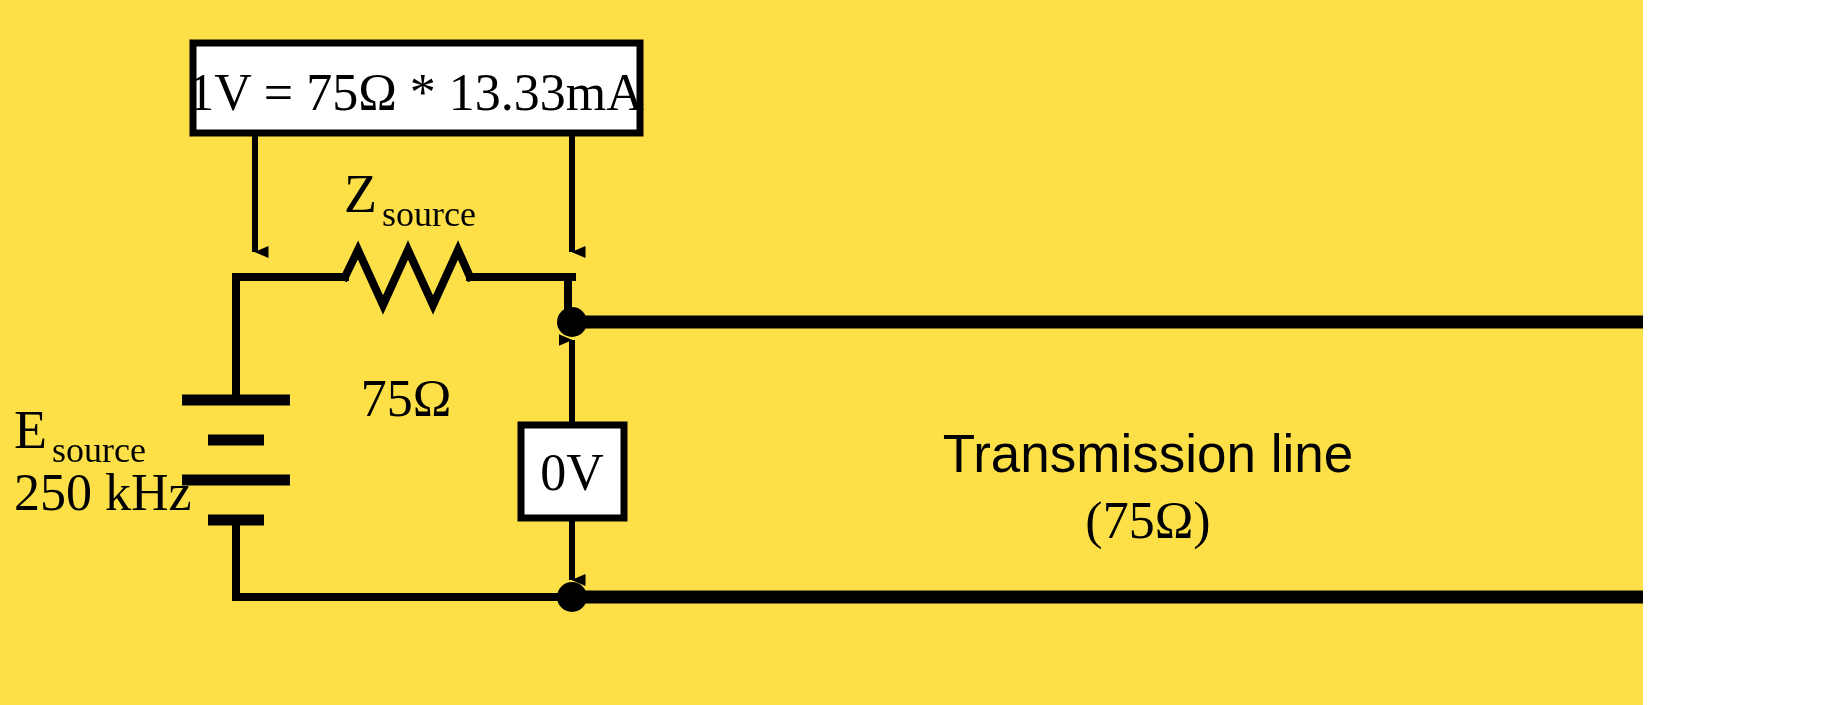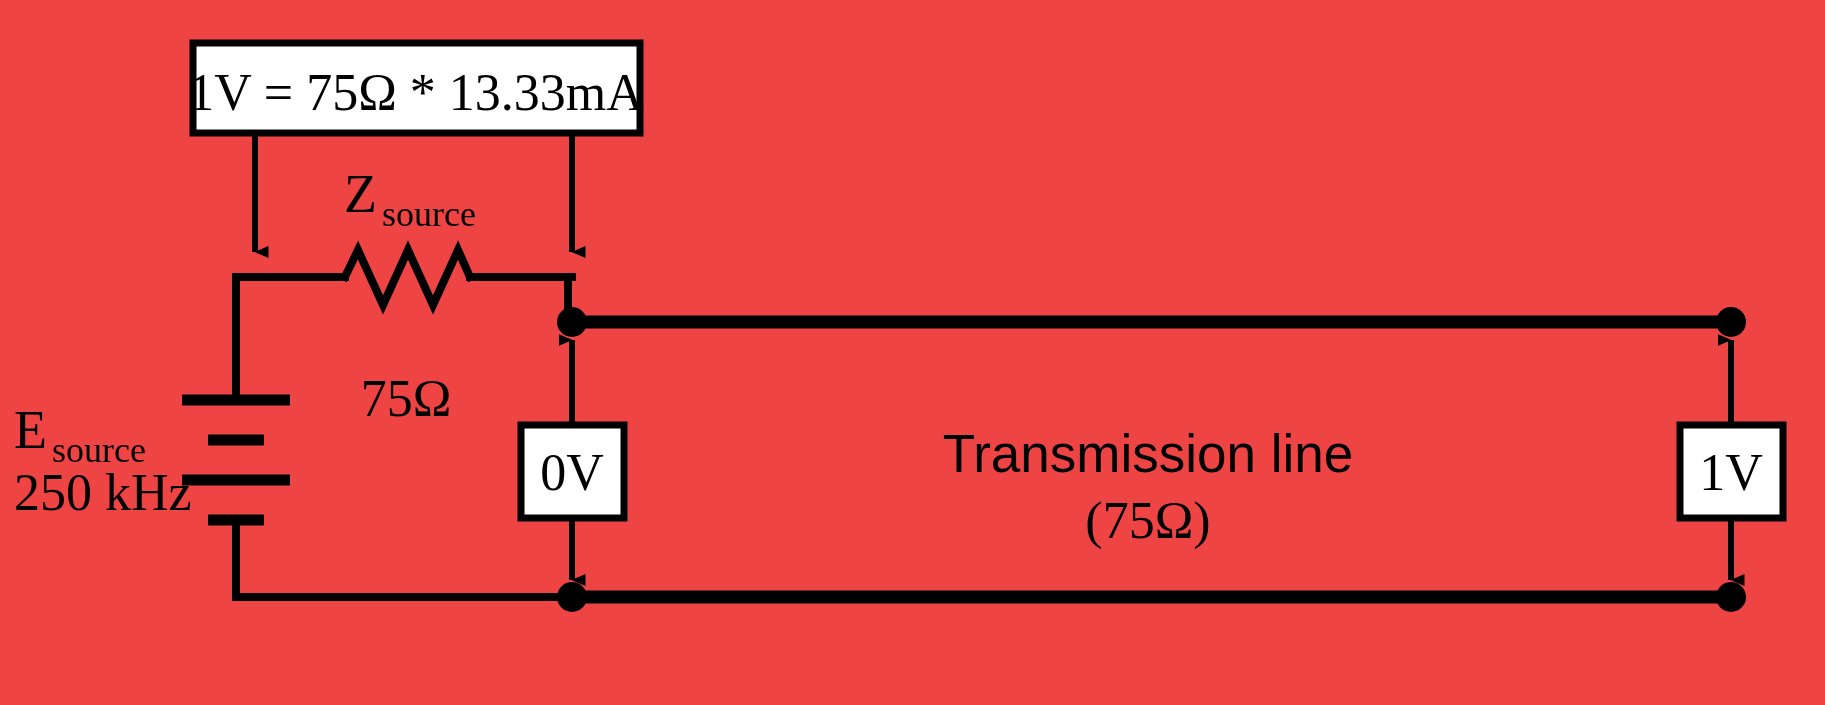--- a/index.html
+++ b/index.html
@@ -6,23 +6,23 @@
   html, body {
     margin: 0;
     padding: 0;
     background: #ffffff;
   }
   body {
     font-family: "Liberation Serif", "DejaVu Serif", serif;
   }
   #canvas {
     position: relative;
-    width: 1825px;
+    width: 1643px;
     height: 705px;
-    background: #ef4444;
+    background: #fde047;
     overflow: hidden;
   }
   svg#diagram {
     position: absolute;
     left: 0;
     top: 0;
     width: 1825px;
     height: 705px;
     display: block;
   }

